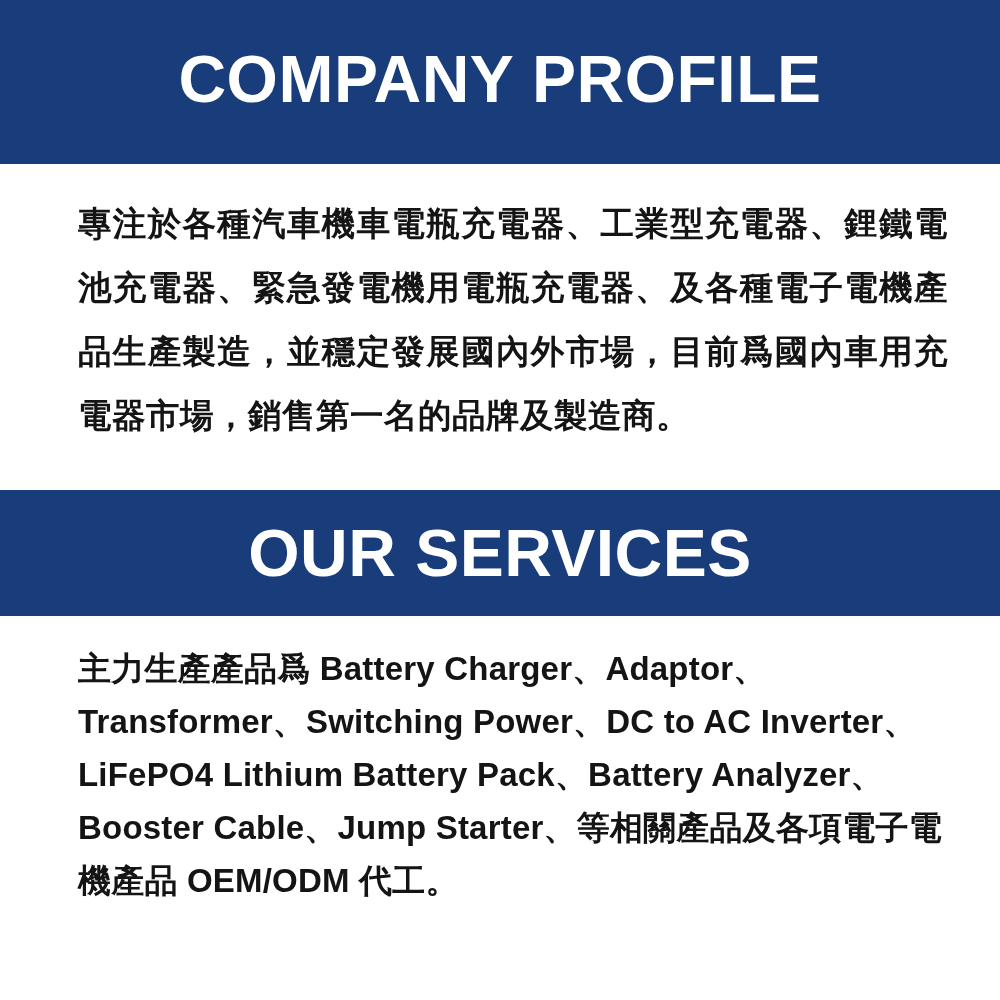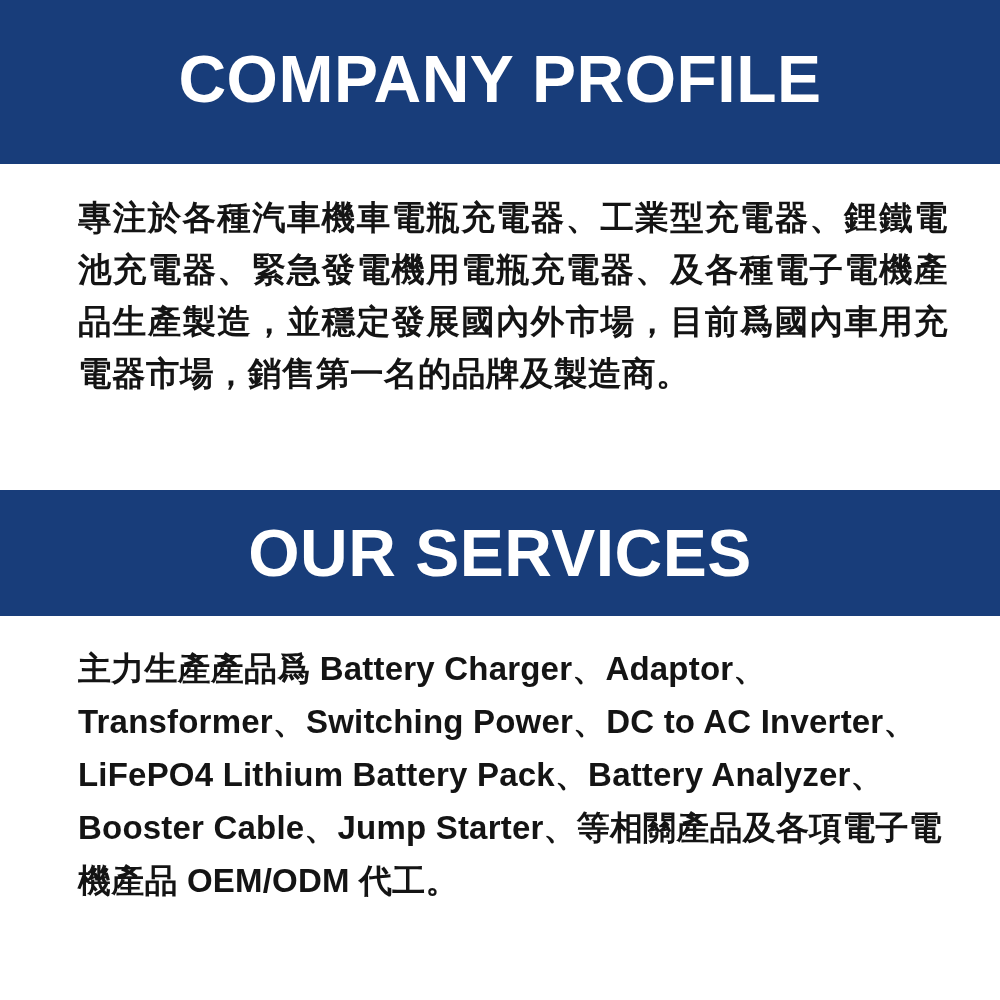--- a/index.html
+++ b/index.html
@@ -57,21 +57,21 @@
     box-sizing: border-box;
     color: #141414;
     font-weight: bold;
     position: relative;
     z-index: 2;
   }
 
   #profile-text {
     padding: 28px 52px 0 78px;
     font-size: 33.5px;
-    line-height: 52px;
+    line-height: 64px;
     letter-spacing: 0.5px;
     text-align: justify;
     text-justify: inter-ideograph;
     height: 326px;
   }
 
   #services-text {
     padding: 26px 52px 0 78px;
     font-size: 33px;
     line-height: 53px;

